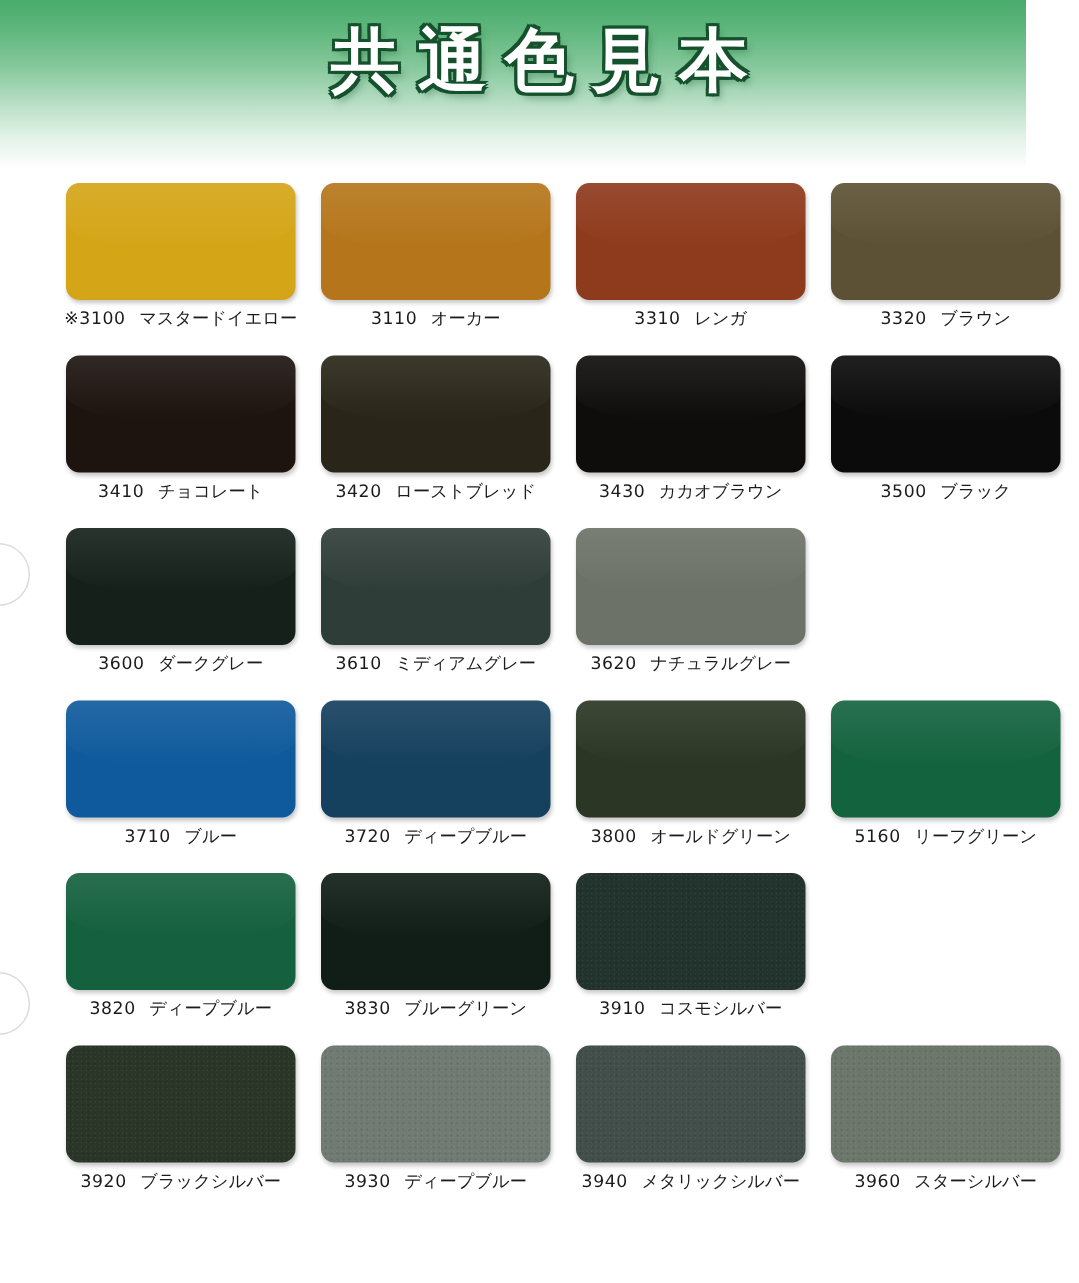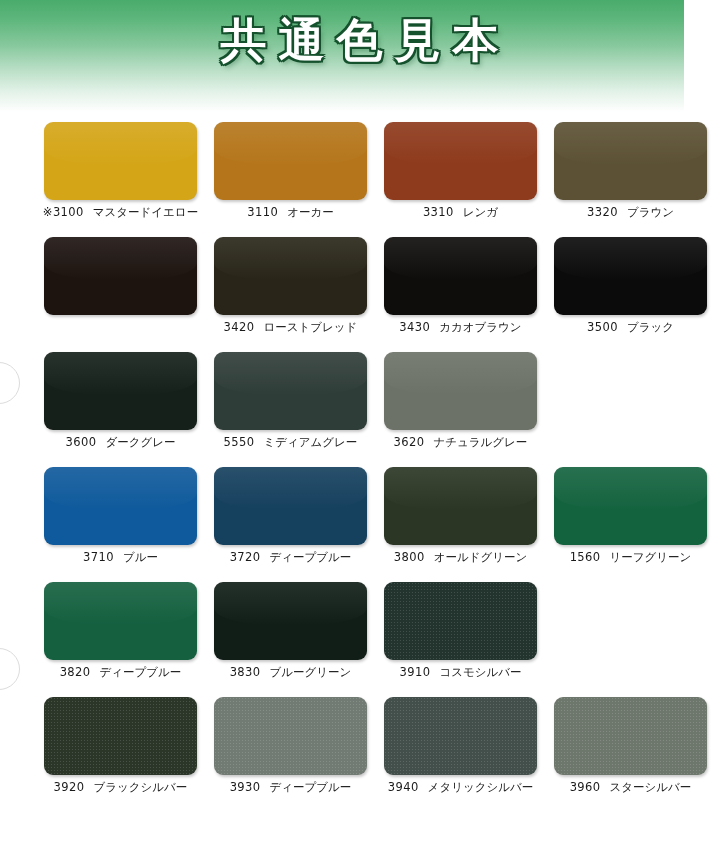--- a/index.html
+++ b/index.html
@@ -157,20 +157,21 @@
         <div class="swatch-label"><span class="code">3310</span><span class="name">レンガ</span></div>
       </div>
       <div class="swatch-cell">
         <div class="swatch-chip gloss" style="background: rgb(92, 81, 52);"></div>
         <div class="swatch-label"><span class="code">3320</span><span class="name">ブラウン</span></div>
       </div>
     </div>
     <div class="swatch-row">
       <div class="swatch-cell">
         <div class="swatch-chip gloss" style="background: rgb(29, 20, 16);"></div>
+        <div class="swatch-label"><span class="code">3410</span><span class="name">チョコレート</span></div>
       </div>
       <div class="swatch-cell">
         <div class="swatch-chip gloss" style="background: rgb(41, 38, 25);"></div>
         <div class="swatch-label"><span class="code">3420</span><span class="name">ローストブレッド</span></div>
       </div>
       <div class="swatch-cell">
         <div class="swatch-chip gloss" style="background: rgb(15, 13, 12);"></div>
         <div class="swatch-label"><span class="code">3430</span><span class="name">カカオブラウン</span></div>
       </div>
       <div class="swatch-cell">
@@ -178,21 +179,21 @@
         <div class="swatch-label"><span class="code">3500</span><span class="name">ブラック</span></div>
       </div>
     </div>
     <div class="swatch-row">
       <div class="swatch-cell">
         <div class="swatch-chip gloss" style="background: rgb(21, 32, 26);"></div>
         <div class="swatch-label"><span class="code">3600</span><span class="name">ダークグレー</span></div>
       </div>
       <div class="swatch-cell">
         <div class="swatch-chip gloss" style="background: rgb(47, 61, 56);"></div>
-        <div class="swatch-label"><span class="code">5550</span><span class="name">ミディアムグレー</span></div>
+        <div class="swatch-label"><span class="code">3610</span><span class="name">ミディアムグレー</span></div>
       </div>
       <div class="swatch-cell">
         <div class="swatch-chip gloss" style="background: rgb(108, 114, 103);"></div>
         <div class="swatch-label"><span class="code">3620</span><span class="name">ナチュラルグレー</span></div>
       </div>
     </div>
     <div class="swatch-row">
       <div class="swatch-cell">
         <div class="swatch-chip gloss" style="background: rgb(15, 90, 156);"></div>
         <div class="swatch-label"><span class="code">3710</span><span class="name">ブルー</span></div>
@@ -200,21 +201,21 @@
       <div class="swatch-cell">
         <div class="swatch-chip gloss" style="background: rgb(21, 64, 94);"></div>
         <div class="swatch-label"><span class="code">3720</span><span class="name">ディープブルー</span></div>
       </div>
       <div class="swatch-cell">
         <div class="swatch-chip gloss" style="background: rgb(43, 54, 36);"></div>
         <div class="swatch-label"><span class="code">3800</span><span class="name">オールドグリーン</span></div>
       </div>
       <div class="swatch-cell">
         <div class="swatch-chip gloss" style="background: rgb(20, 99, 63);"></div>
-        <div class="swatch-label"><span class="code">1560</span><span class="name">リーフグリーン</span></div>
+        <div class="swatch-label"><span class="code">5160</span><span class="name">リーフグリーン</span></div>
       </div>
     </div>
     <div class="swatch-row">
       <div class="swatch-cell">
         <div class="swatch-chip gloss" style="background: rgb(20, 96, 63);"></div>
         <div class="swatch-label"><span class="code">3820</span><span class="name">ディープブルー</span></div>
       </div>
       <div class="swatch-cell">
         <div class="swatch-chip gloss" style="background: rgb(16, 30, 23);"></div>
         <div class="swatch-label"><span class="code">3830</span><span class="name">ブルーグリーン</span></div>

